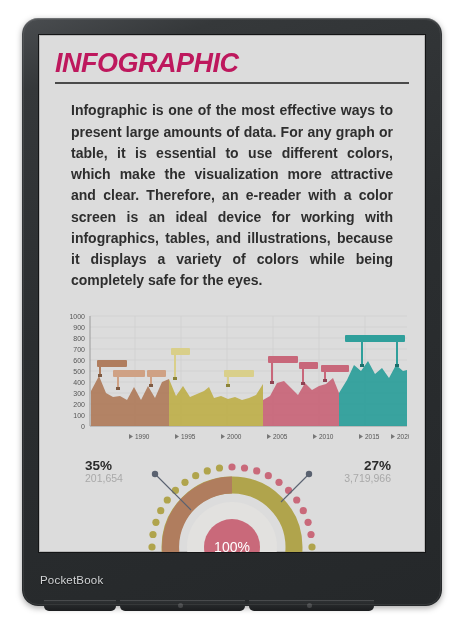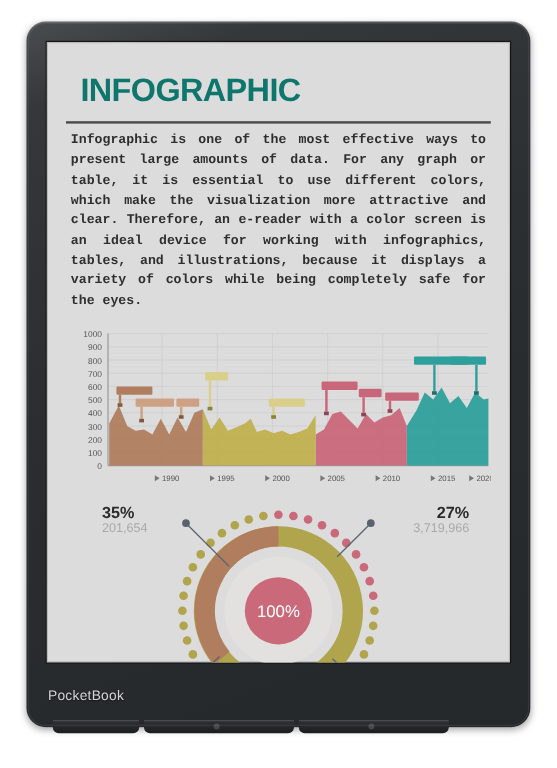--- a/index.html
+++ b/index.html
@@ -45,27 +45,27 @@
   
   .screen{
     position:absolute;left:17px;top:17px;width:386px;height:517px;
     background:#dcdcdc;
     box-shadow:inset 0 0 0 1px #b9b9b9, 0 0 0 1px #141516;
     overflow:hidden;
   }
   .page{position:absolute;inset:0;padding:14px 16px 0 16px;box-sizing:border-box;}
 
   h1.title{
-    margin:12px;font-size:27px;font-weight:bold;letter-spacing:-.5px;
-    color:#0f766e;line-height:1.05;
+    margin:0;font-size:27px;font-weight:bold;letter-spacing:-.5px;
+    color:#be185d;line-height:1.05;font-style:italic;
   }
   .rule{height:2px;background:#4a4a4a;margin:5px 0 6px 0;}
   p.lead{
-    margin:4px;font-size:11px;line-height:1.52;color:#2e2e2e;
-    text-align:justify;font-weight:bold;font-family:Liberation Mono, monospace;
+    margin:16px;font-size:14px;line-height:1.52;color:#2e2e2e;
+    text-align:justify;font-weight:bold;
   }
 
   
   .chart{position:relative;margin-top:10px;height:140px;}
   .chart svg{display:block;}
 
   
   .donut-wrap{position:relative;height:190px;margin-top:4px;}
   .lbl{position:absolute;}
   .lbl .pct{font-size:13.5px;font-weight:bold;color:#2b2b2b;line-height:1.12;}

